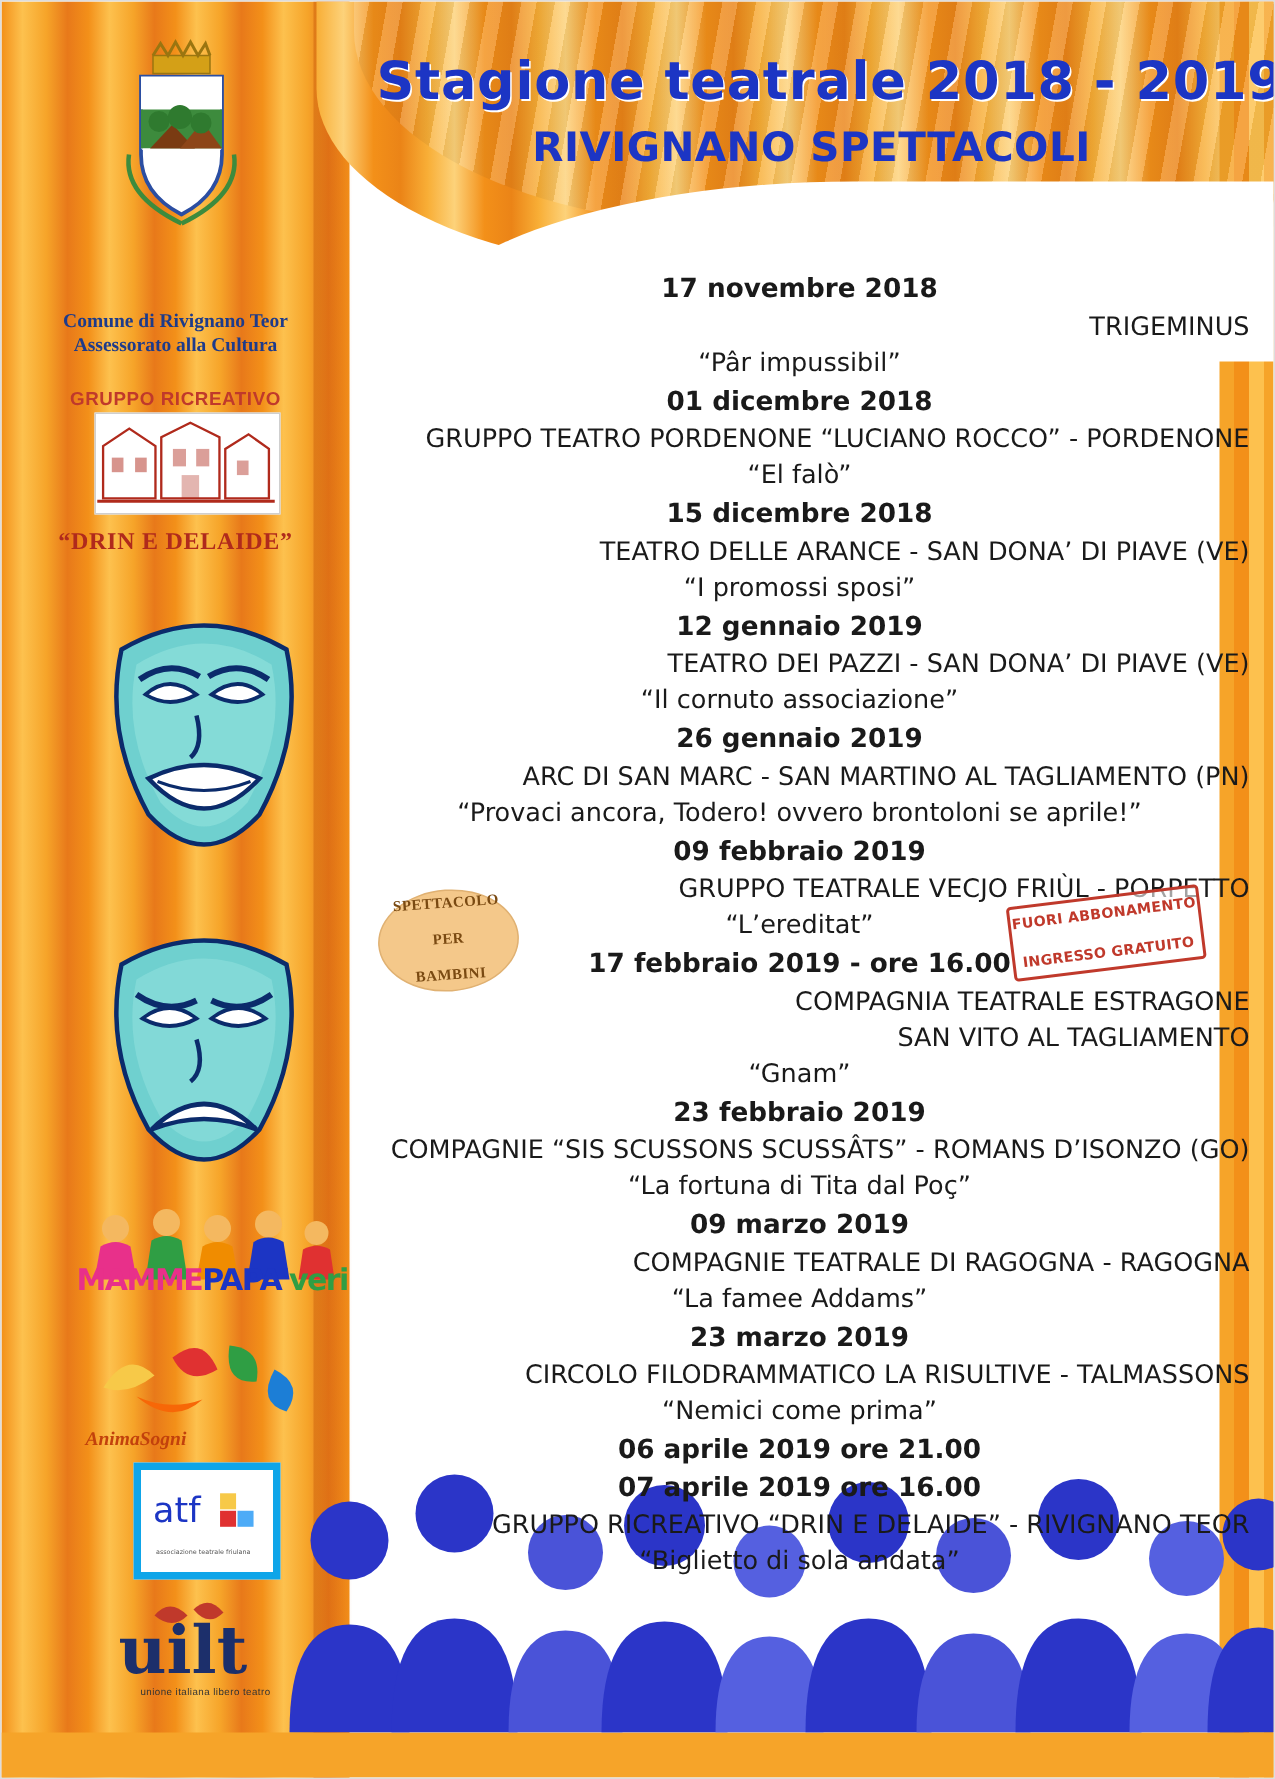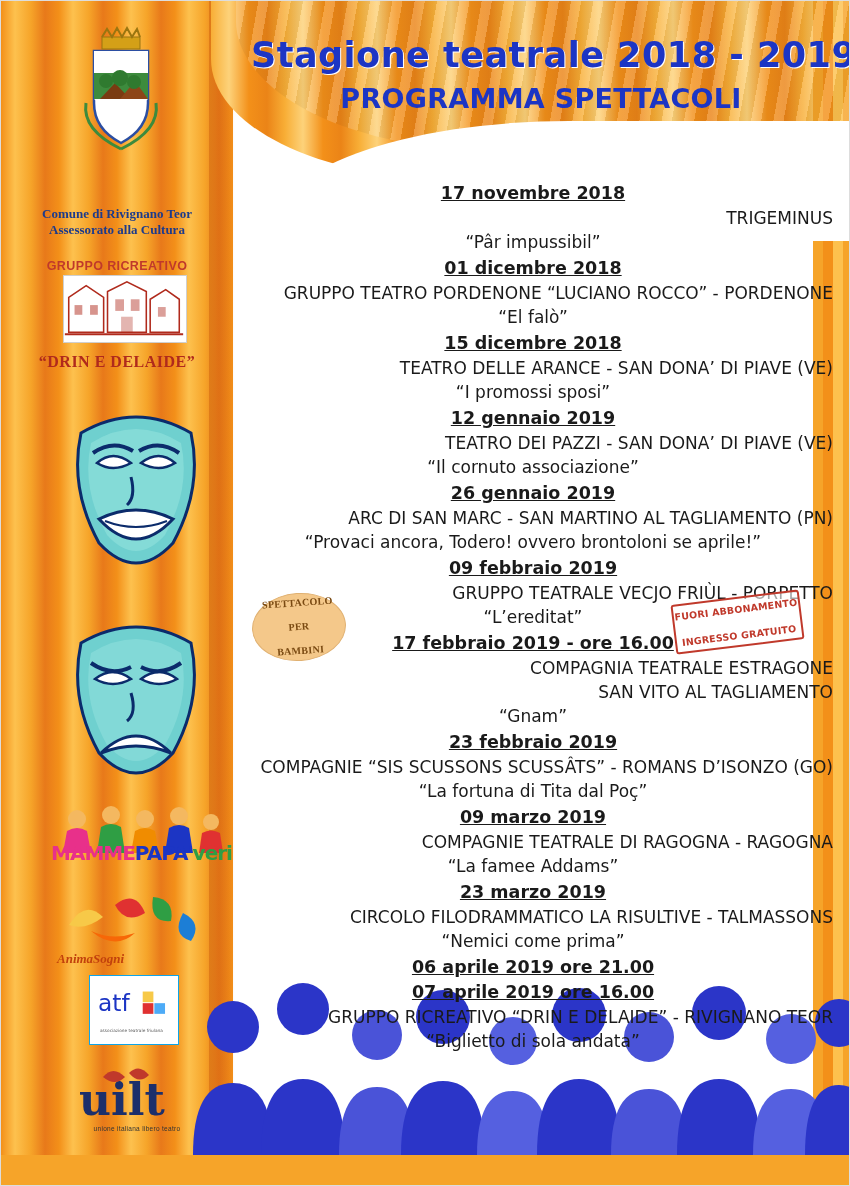--- a/index.html
+++ b/index.html
@@ -138,39 +138,39 @@
   .animasogni{
     position:absolute; left:56px; top:886px; width:170px; height:80px;
   }
   .animasogni-label{
     position:absolute; left:56px; top:950px; width:170px; text-align:left;
     color:#c2410c; font-family:"Liberation Serif", serif;
     font-weight:bold; font-size:13px; font-style:italic;
   }
   .atf-logo{
     position:absolute; left:88px; top:974px; width:88px; height:68px;
-    background:#fff; border:1px solid #0ea5e9;
+    background:#fff; border:5px solid #0ea5e9;
   }
   .uilt-logo{
     position:absolute; left:76px; top:1062px; width:112px; height:70px;
   }
   .uilt-sub{
     position:absolute; left:56px; top:1124px; width:160px; text-align:center;
     font-size:6.5px; color:#333; letter-spacing:.3px;
   }
 
   
   .program{
     position:absolute; left:232px; top:180px; width:600px;
     text-align:center; z-index:6;
   }
   .show{ margin-bottom:2px; }
   .show .date{
     font-family:"DejaVu Sans", sans-serif;
-    font-weight:bold; font-size:17.5px; color:#1a1a1a; line-height:25px;text-decoration:underline;
+    font-weight:bold; font-size:17.5px; color:#1a1a1a; line-height:25px;
   }
   .show .company{
     font-family:"DejaVu Sans", sans-serif;
     font-size:17px; color:#1a1a1a; line-height:24px;text-align:right;
   }
   .show .play{
     font-family:"DejaVu Sans", sans-serif;
     font-size:17px; color:#1a1a1a; line-height:24px;
   }
 
@@ -214,21 +214,21 @@
 
   <div class="curtain-left"></div>
   <div class="curtain-top"></div>
   <div class="curtain-swag"></div>
   <div class="curtain-top-mask"></div>
   <div class="curtain-right"></div>
   <div class="stage-floor"></div>
 
   <div class="title-block">
     <div class="title-main">Stagione teatrale 2018 - 2019</div>
-    <div class="title-sub">PROGRAMMA SPETTACOLI</div>
+    <div class="title-sub">RIVIGNANO SPETTACOLI</div>
   </div>
 
   <div class="left-col">
 
     <div class="crest">
       <svg viewBox="0 0 90 128" width="90" height="128">
         <path d="M18 26 L72 26 L72 78 Q72 104 45 118 Q18 104 18 78 Z" fill="#ffffff" stroke="#2b4ea2" stroke-width="2.5"></path>
         <rect x="18" y="26" width="54" height="22" fill="#ffffff"></rect>
         <path d="M18 48 L72 48 L72 74 L18 74 Z" fill="#3d8b3d"></path>
         <path d="M18 74 L45 96 L72 74 Z" fill="#ffffff"></path>

